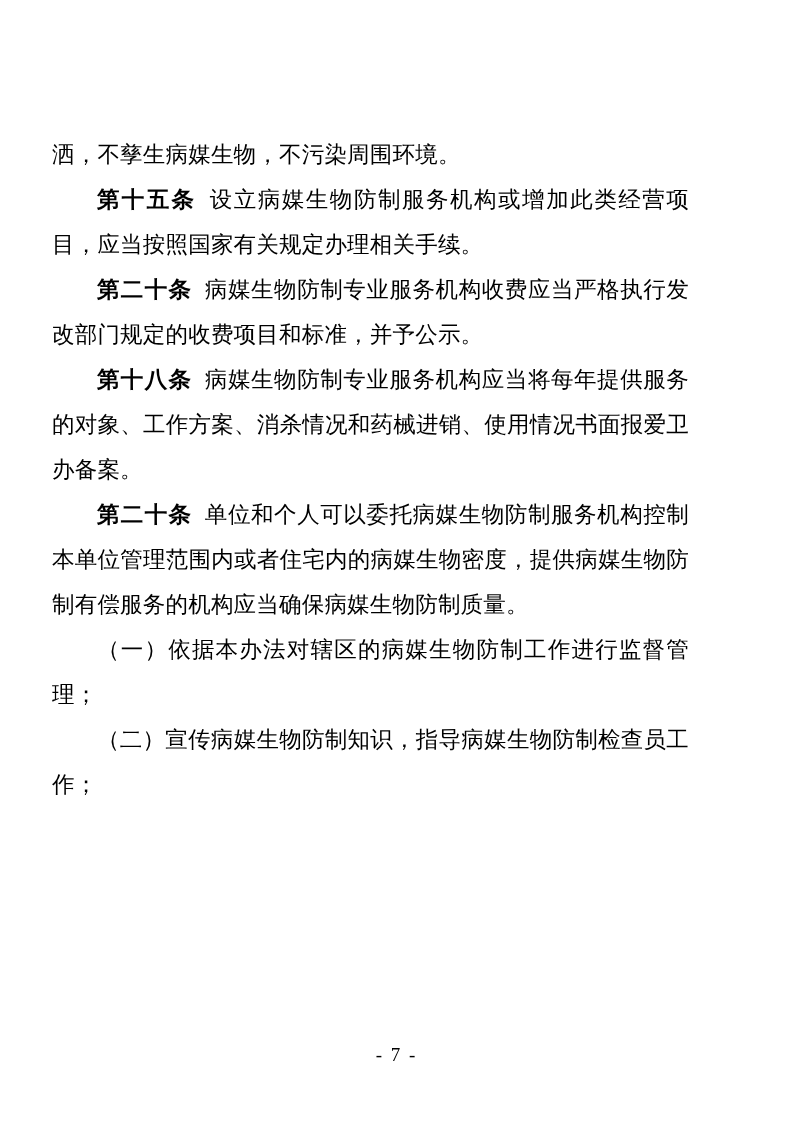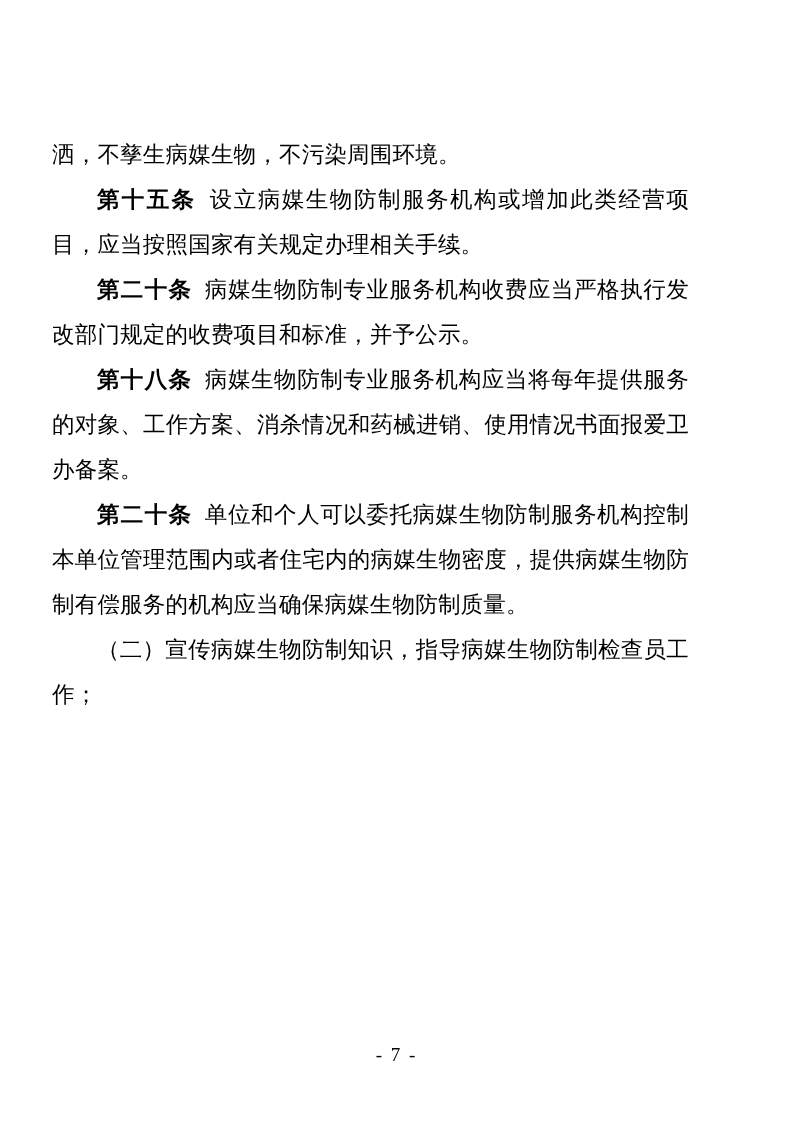--- a/index.html
+++ b/index.html
@@ -79,20 +79,23 @@
 
     <p class="para indent">
       <span class="article-label">第十八条</span><span class="gap"></span><span>病媒生物防制专业服务机构应当将每年提供服务的对象、工作方案、消杀情况和药械进销、使用情况书面报爱卫办备案。</span>
     </p>
 
     <p class="para indent">
       <span class="article-label">第二十条</span><span class="gap"></span><span>单位和个人可以委托病媒生物防制服务机构控制本单位管理范围内或者住宅内的病媒生物密度，提供病媒生物防制有偿服务的机构应当确保病媒生物防制质量。</span>
     </p>
 
 
+    <p class="para indent">
+      <span>（一）依据本办法对辖区的病媒生物防制工作进行监督管理；</span>
+    </p>
 
     <p class="para indent">
       <span>（二）宣传病媒生物防制知识，指导病媒生物防制检查员工作；</span>
     </p>
 
   </div>
 </div>
 
 <div class="footer">- 7 -</div>
 

